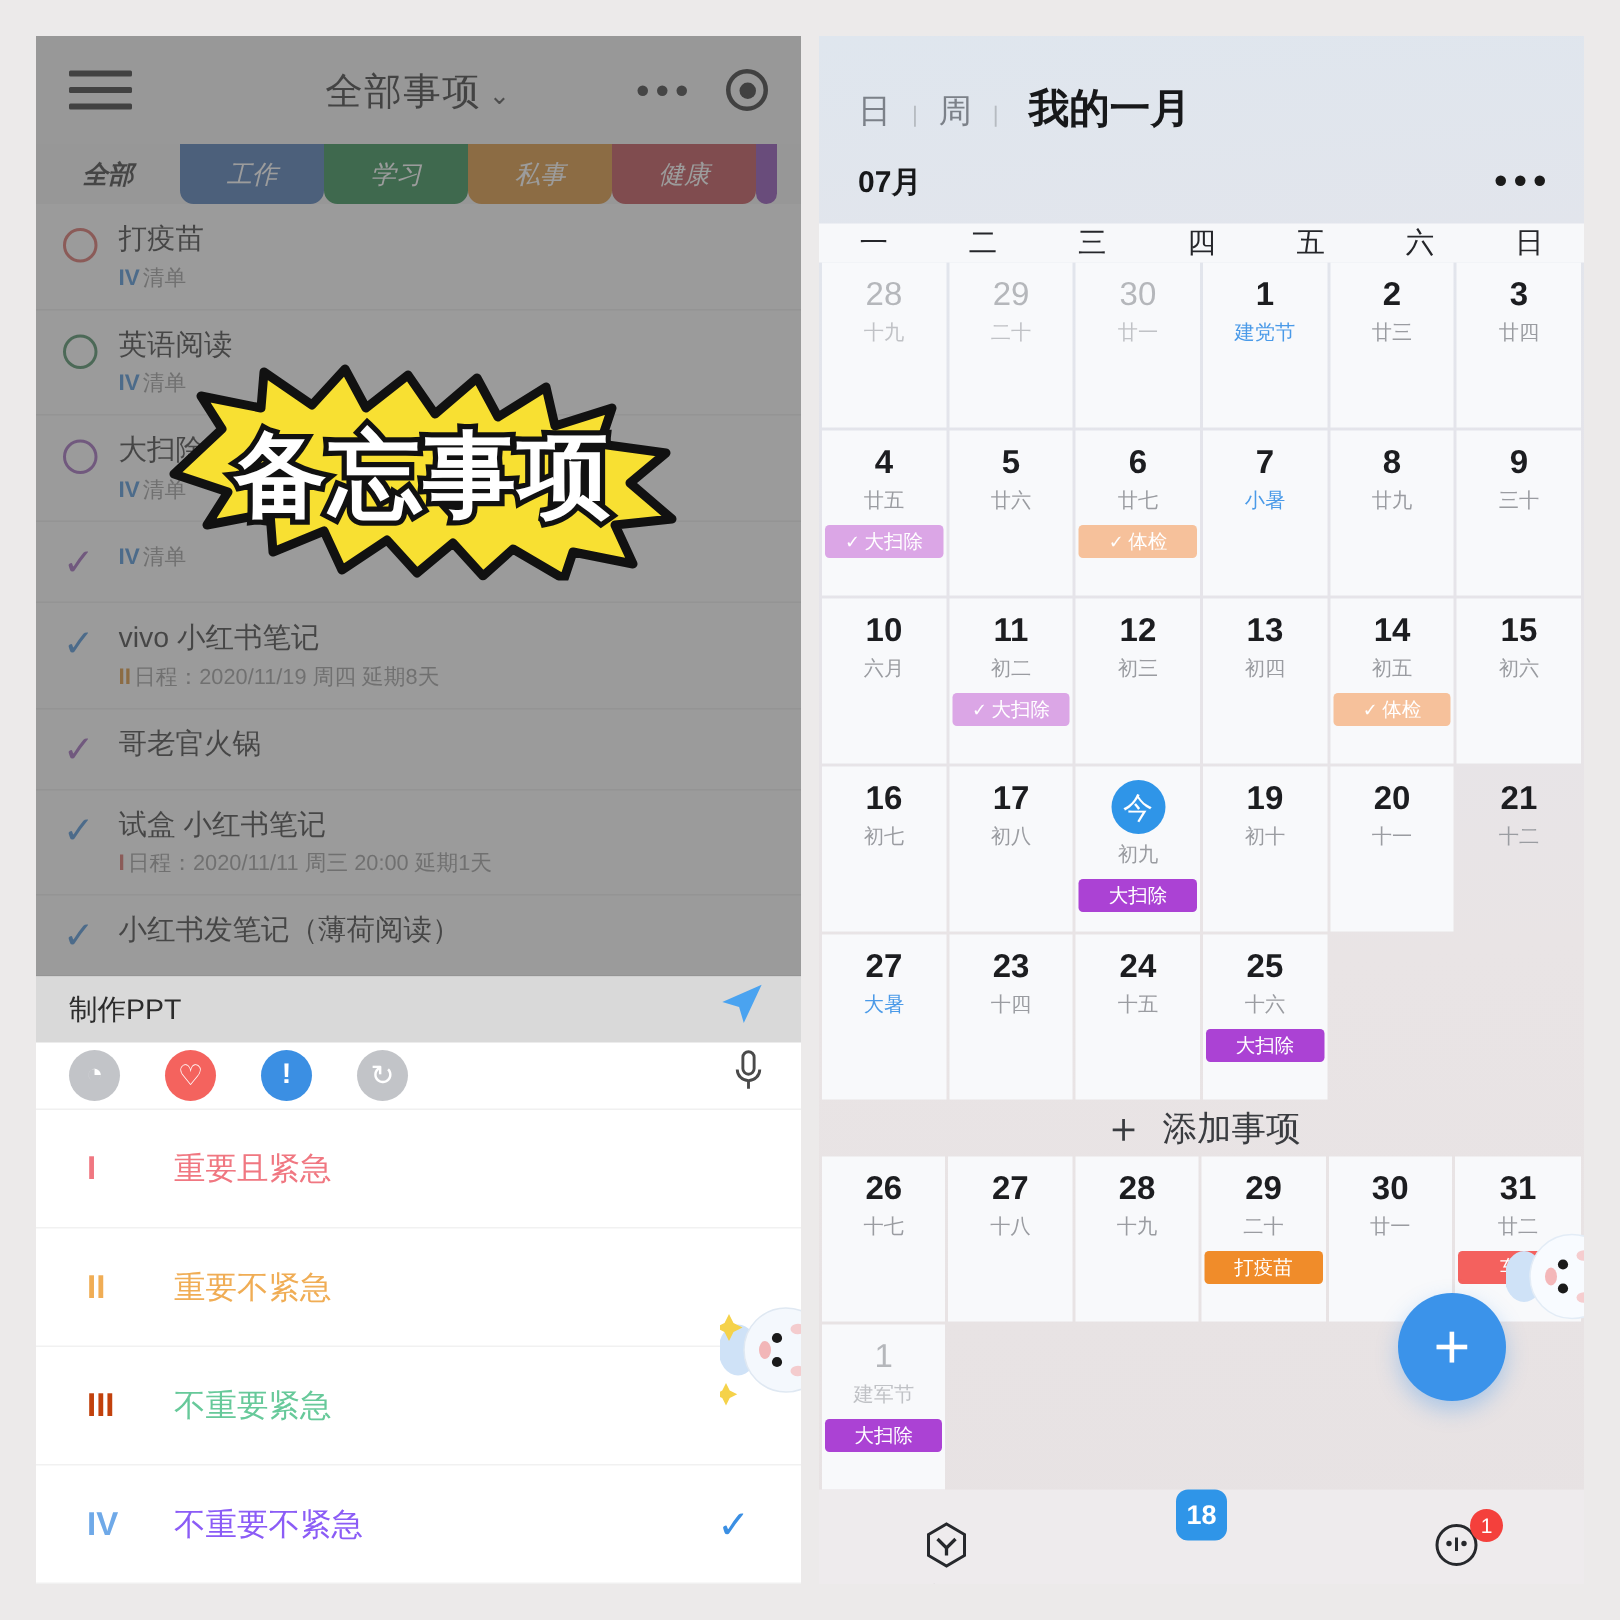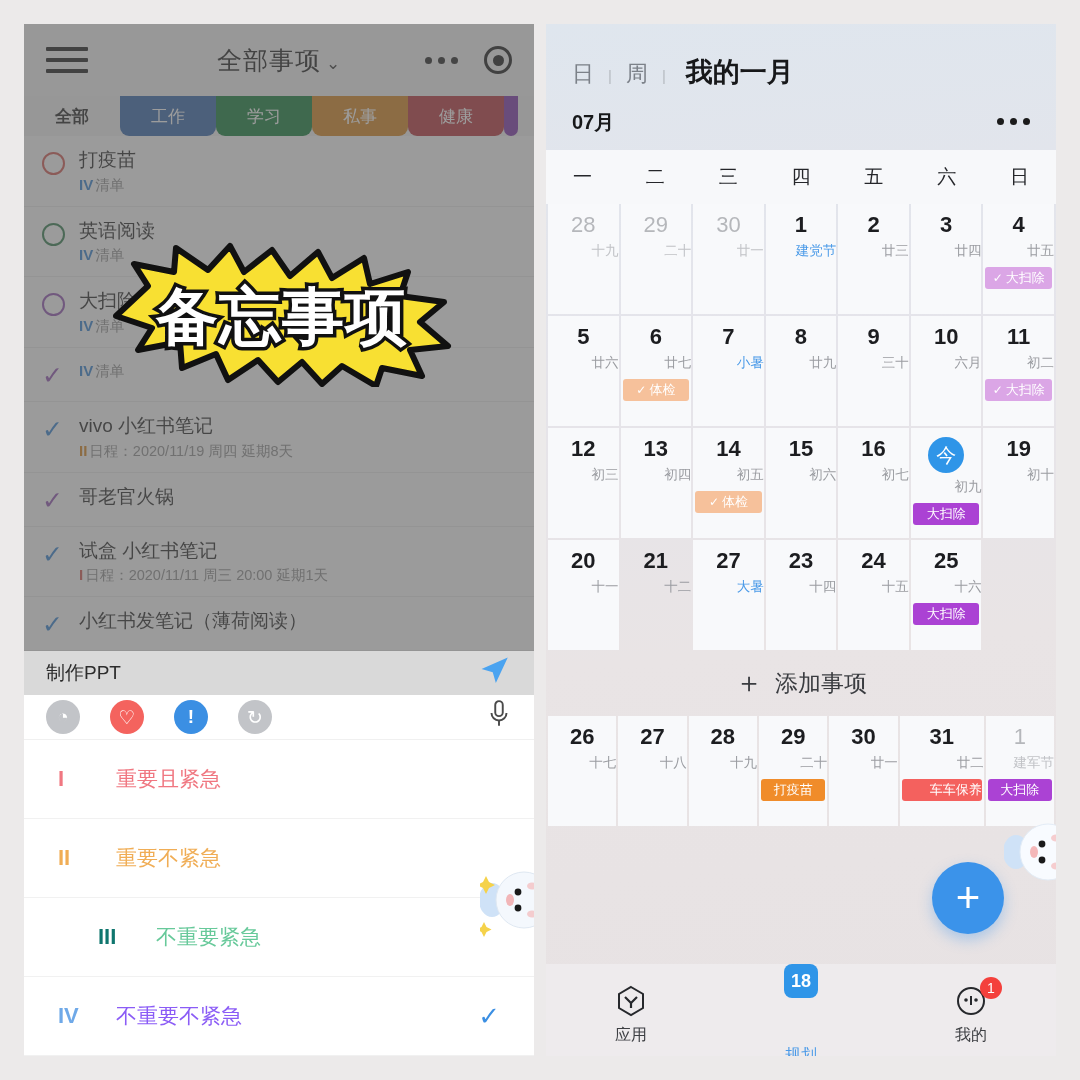--- a/index.html
+++ b/index.html
@@ -59,20 +59,21 @@
     cursor: pointer;
   }
   .target-ic i { width: 11px; height: 11px; border-radius: 50%; background: #111; display: block; }
 
   .l-tabs { display: flex; height: 40px; background: #f2f2f2; }
   .l-tab {
     flex: 0 0 auto; width: 96px;
     display: flex; align-items: center; justify-content: center;
     font-size: 17px; color: #fff; cursor: pointer;
     border-radius: 0 0 9px 9px;
+    font-style: italic;
   }
   .l-tab.active { background: #f2f2f2; color: #1c1c1c; font-weight: bold; border-radius: 0; }
   .l-tab.c-work { background: #2f62a8; }
   .l-tab.c-study { background: #0c7a34; }
   .l-tab.c-private { background: #d4821a; }
   .l-tab.c-health { background: #b52f35; }
   .l-tab.c-extra { background: #7a2ea8; width: 14px; }
 
   .l-list { background: #fbfbfb; }
   .task {
@@ -147,26 +148,26 @@
   .r-month .mtxt span { font-size: 20px; font-weight: bold; }
   .r-month .dots3 { margin-left: auto; }
   .r-month .dots3 i { background: #1b1b1b; width: 7px; height: 7px; }
 
   .r-weekbar {
     display: grid; grid-template-columns: repeat(7,1fr);
     background: #f7f8fa; margin-top: 14px; height: 54px;
   }
   .r-weekbar div { display: flex; align-items: center; justify-content: center; font-size: 19px; color: #25262a; }
 
-  .r-grid { display: grid; grid-template-columns: repeat(7,1fr); grid-auto-rows: 110px; gap: 2px; padding: 0 2px; }
+  .r-grid { display: grid; grid-template-columns: repeat(6,1fr); grid-auto-rows: 110px; gap: 2px; padding: 0 2px; }
   .cell { background: #f8f9fb; padding-top: 9px; position: relative; cursor: pointer; }
   .cell.shaded { background: transparent; }
   .cell .dnum { text-align: center; font-size: 22px; color: #1c1d20; font-weight: bold; line-height: 1.1; }
   .cell.out .dnum { color: #b5b7bb; font-weight: normal; }
-  .cell .lunar { text-align: right; font-size: 13.5px; color: #9a9ca1; margin-top: 5px; }
+  .cell .lunar { text-align: center; font-size: 13.5px; color: #9a9ca1; margin-top: 5px; }
   .cell .lunar.hl { color: #4a9ae8; }
   .cell.out .lunar { color: #c0c2c6; }
   .todaymark {
     width: 36px; height: 36px; border-radius: 50%; background: #2f95e8;
     color: #fff; font-size: 20px; display: flex; align-items: center; justify-content: center;
     margin: 0 auto;
   }
   .ev {
     margin: 7px 2px 0 2px; height: 22px; border-radius: 3px;
     display: flex; align-items: center; justify-content: center; gap: 3px;
@@ -360,21 +361,21 @@
     <div class="prio-list" id="prio-list">
         <div class="prio">
           <div class="rn" style="color: rgb(240, 119, 129);">I</div>
           <div class="lab" style="color: rgb(240, 119, 129);">重要且紧急</div>
         </div>
         <div class="prio">
           <div class="rn" style="color: rgb(240, 173, 85);">II</div>
           <div class="lab" style="color: rgb(240, 173, 85);">重要不紧急</div>
         </div>
         <div class="prio">
-          <div class="rn" style="color: #0f766e; margin-left: 40px;">III</div>
+          <div class="rn" style="color: #c2410c;">III</div>
           <div class="lab" style="color: rgb(103, 201, 154);">不重要紧急</div>
         </div>
         <div class="prio">
           <div class="rn" style="color: rgb(111, 169, 232);">IV</div>
           <div class="lab" style="color: #8b5cf6;">不重要不紧急</div>
           <div class="ok">✓</div>
         </div>
       </div>
   </div>
 
@@ -483,20 +484,24 @@
           <div class="lunar">初五</div>
           <div class="ev orange-l done">体检</div>
         </div>
         <div class="cell">
           <div class="dnum">15</div>
           <div class="lunar">初六</div>
         </div>
         <div class="cell">
           <div class="dnum">16</div>
           <div class="lunar">初七</div>
+        </div>
+        <div class="cell">
+          <div class="dnum">17</div>
+          <div class="lunar">初八</div>
         </div>
         <div class="cell">
           <div class="todaymark">今</div>
           <div class="lunar">初九</div>
           <div class="ev purple">大扫除</div>
         </div>
         <div class="cell">
           <div class="dnum">19</div>
           <div class="lunar">初十</div>
         </div>

